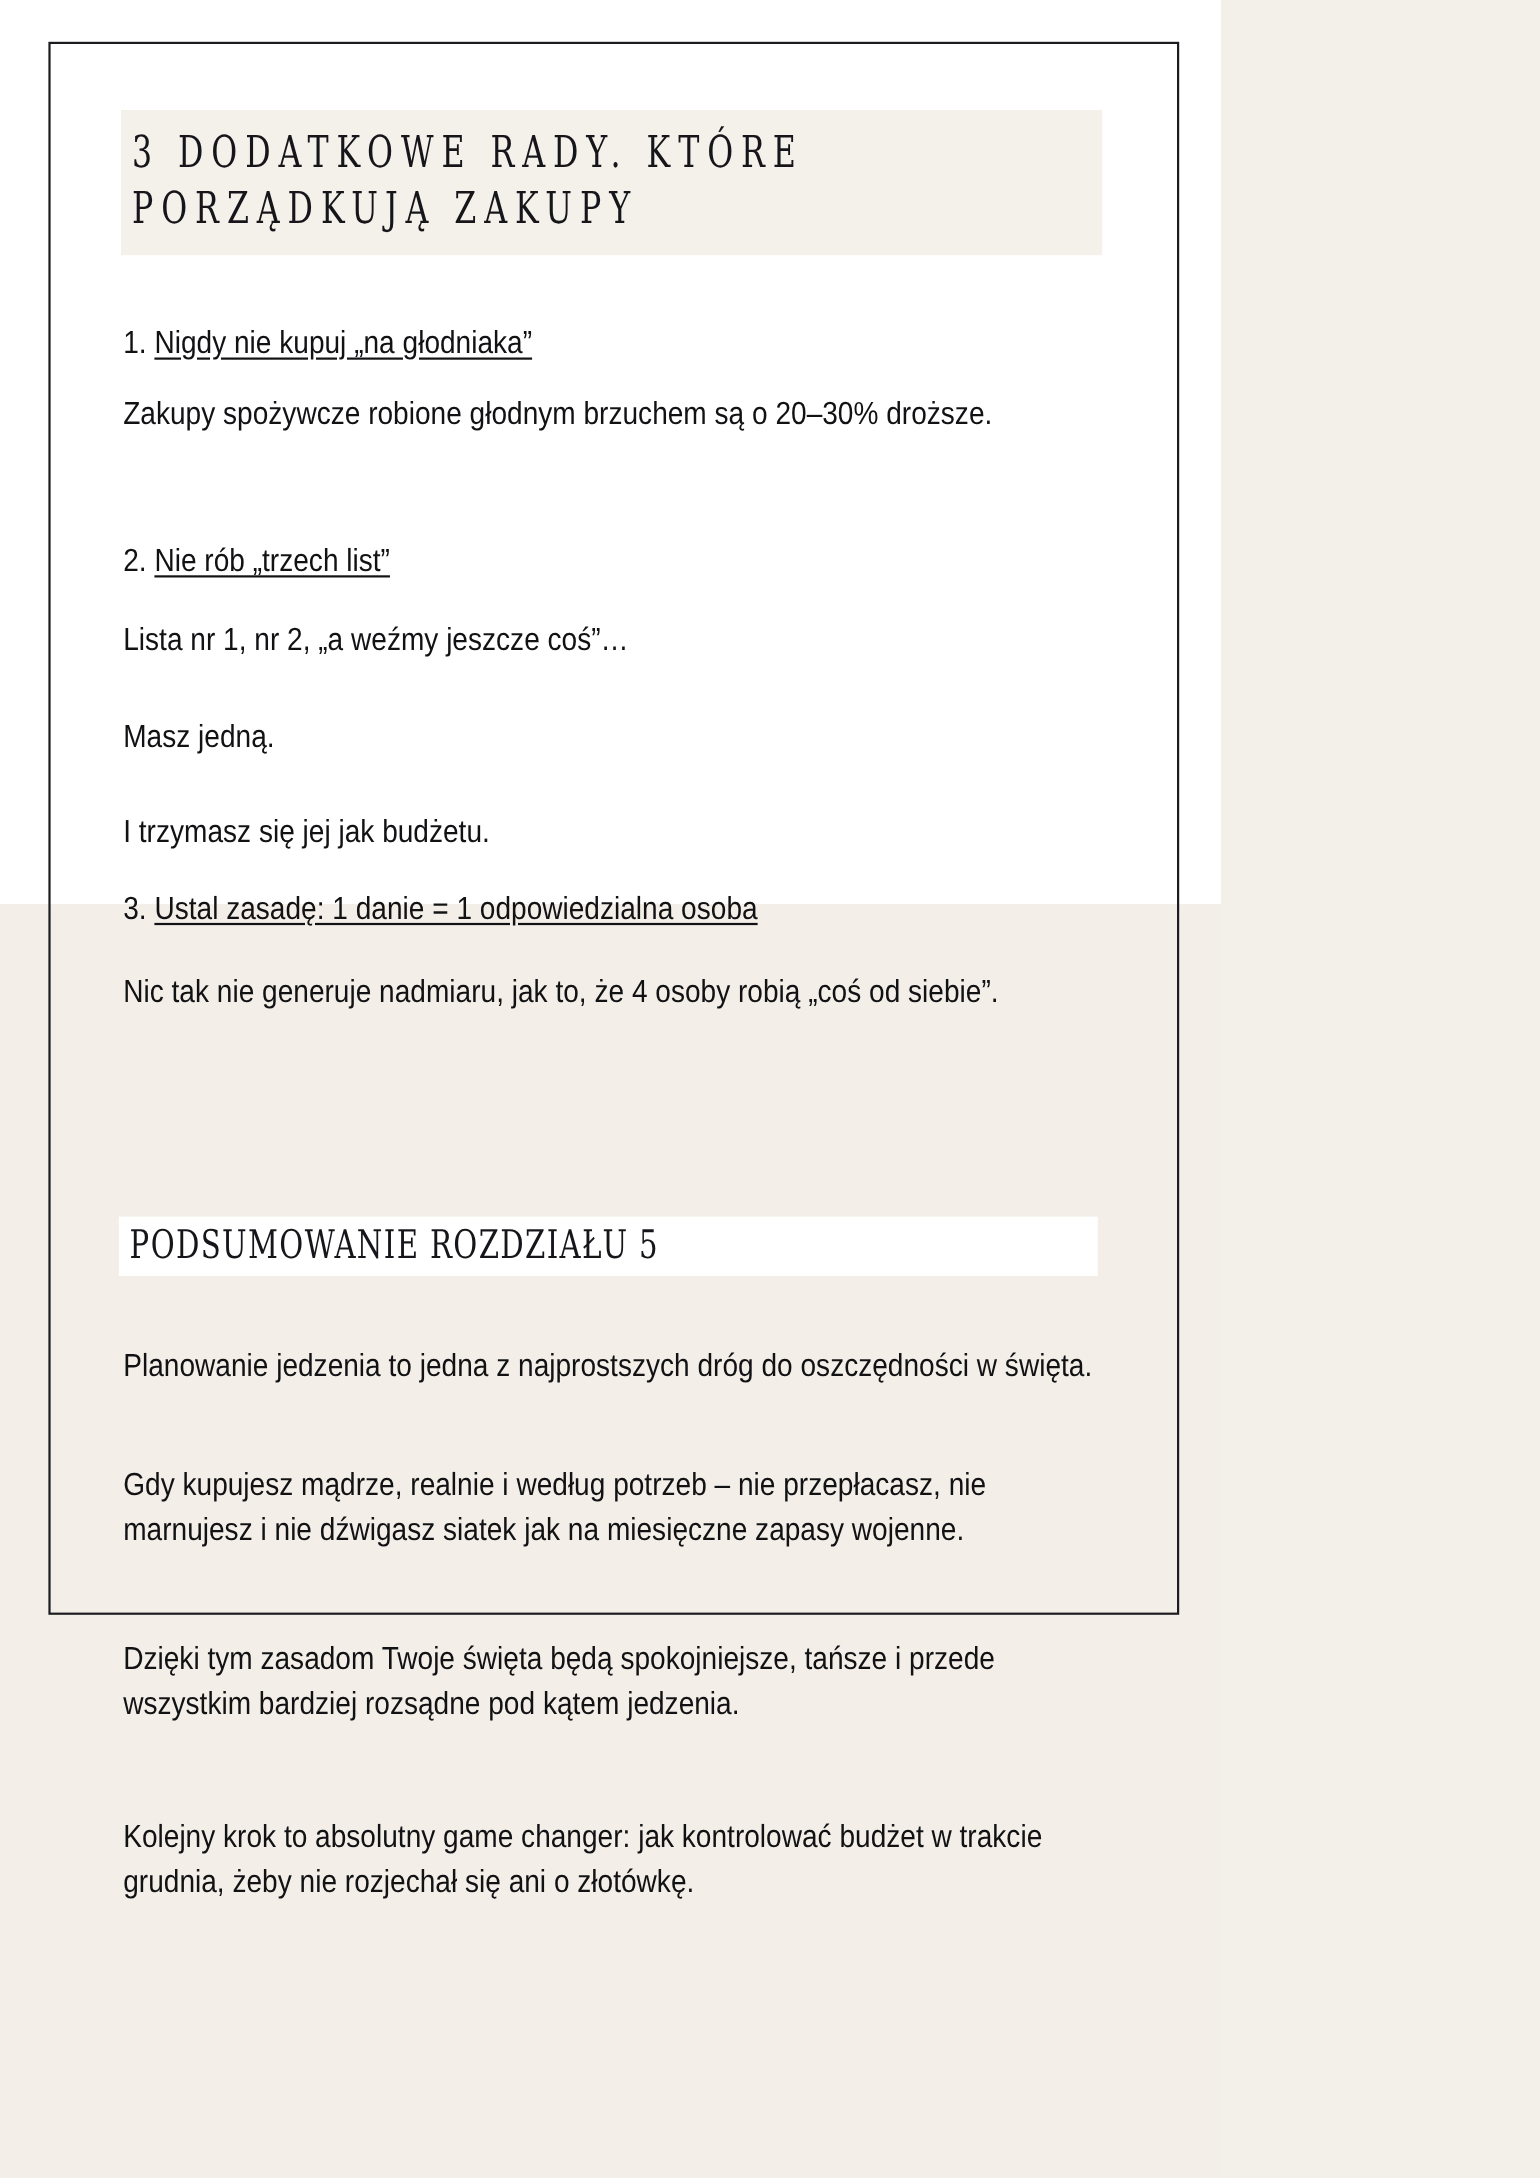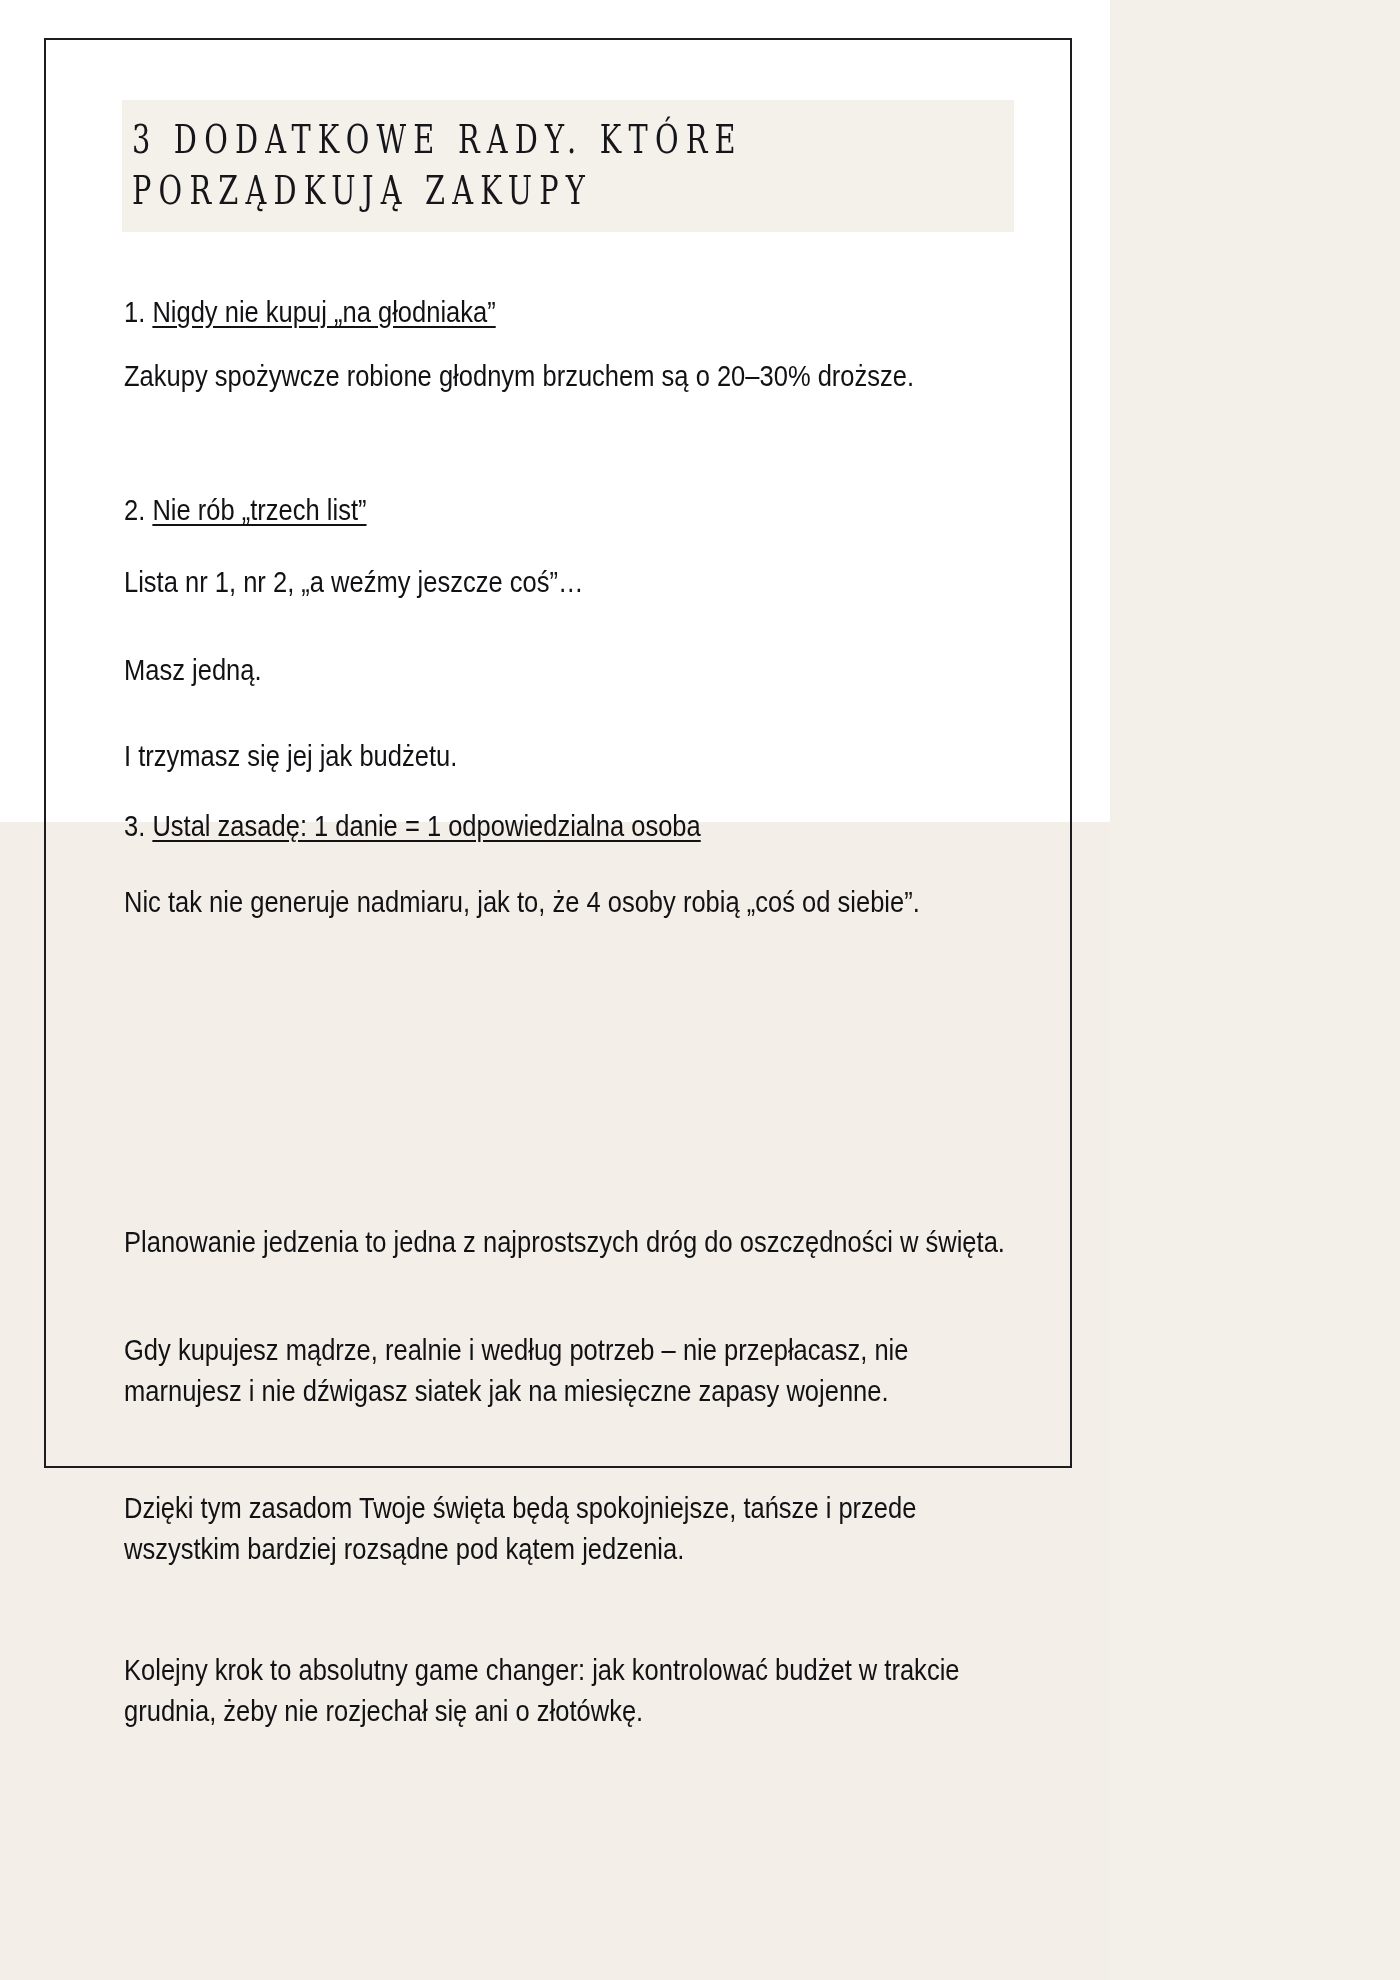--- a/index.html
+++ b/index.html
@@ -47,21 +47,21 @@
     top: 38px;
     width: 1028px;
     height: 1430px;
     border: 2px solid #1c1c20;
     box-sizing: border-box;
     pointer-events: none;
   }
 
   .content {
     position: absolute;
-    left: 12px; top: 0;
+    left: 0; top: 0;
     width: 1110px;
     height: 1484px;
   }
 
   
   .heading-band {
     position: absolute;
     background: #f4f1eb;
     box-sizing: border-box;
   }
@@ -161,20 +161,23 @@
     <div class="body-text top-col" style="top:650px;">Masz jedną.</div>
 
     <div class="body-text top-col" style="top:736px;">I trzymasz się jej jak budżetu.</div>
 
     <div class="body-text top-col" style="top:806px;">
       <span class="listhead"><span class="num">3. </span><span class="ul">Ustal zasadę: 1 danie = 1 odpowiedzialna osoba</span></span>
     </div>
 
     <div class="body-text top-col" style="top:882px;">Nic tak nie generuje nadmiaru, jak to, że 4 osoby robią „coś od siebie”.</div>
 
+    <div class="heading-2-band">
+      <div class="display-type">PODSUMOWANIE ROZDZIAŁU 5</div>
+    </div>
 
     <div class="body-text bot-col" style="top:1222px;">Planowanie jedzenia to jedna z najprostszych dróg do oszczędności w święta.</div>
 
     <div class="body-text bot-col" style="top:1330px;">Gdy kupujesz mądrze, realnie i według potrzeb – nie przepłacasz, nie marnujesz i nie dźwigasz siatek jak na miesięczne zapasy wojenne.</div>
 
     <div class="body-text bot-col" style="top:1488px;">Dzięki tym zasadom Twoje święta będą spokojniejsze, tańsze i przede wszystkim bardziej rozsądne pod kątem jedzenia.</div>
 
     <div class="body-text bot-col" style="top:1650px;">Kolejny krok to absolutny game changer: jak kontrolować budżet w trakcie grudnia, żeby nie rozjechał się ani o złotówkę.</div>
 
   </div>

